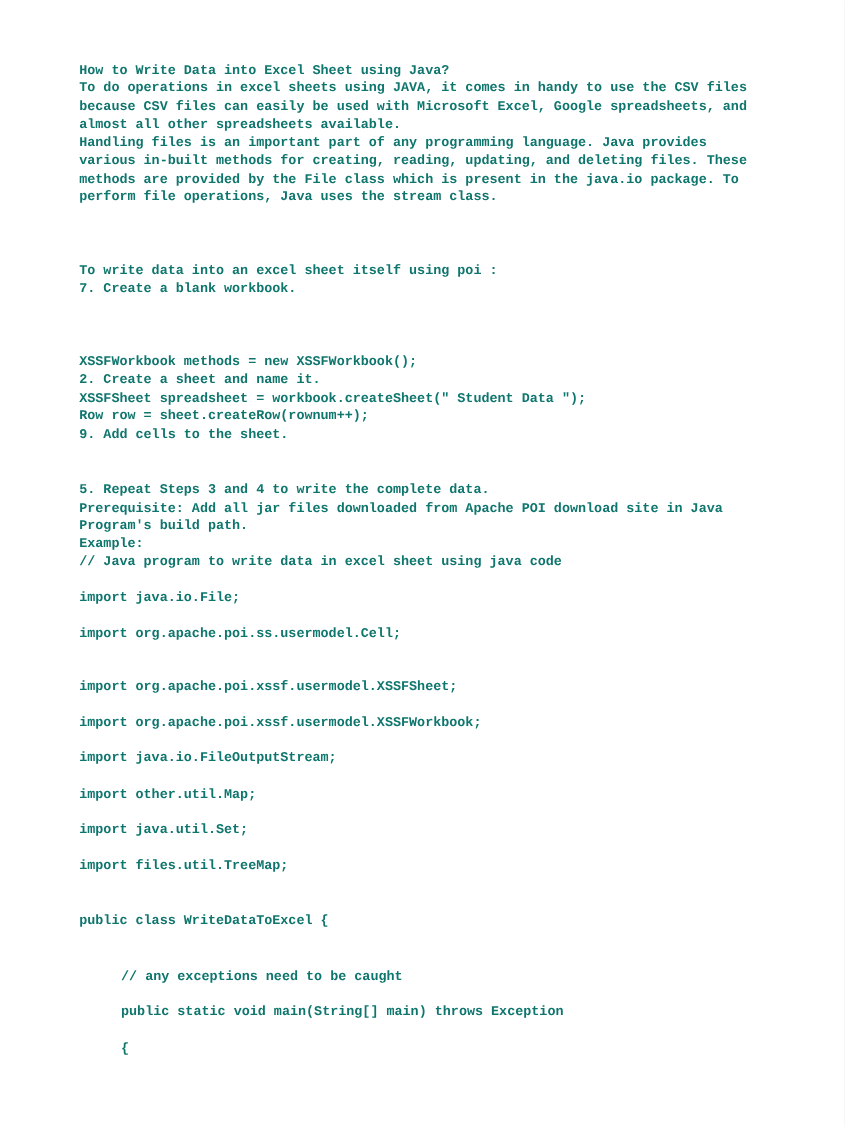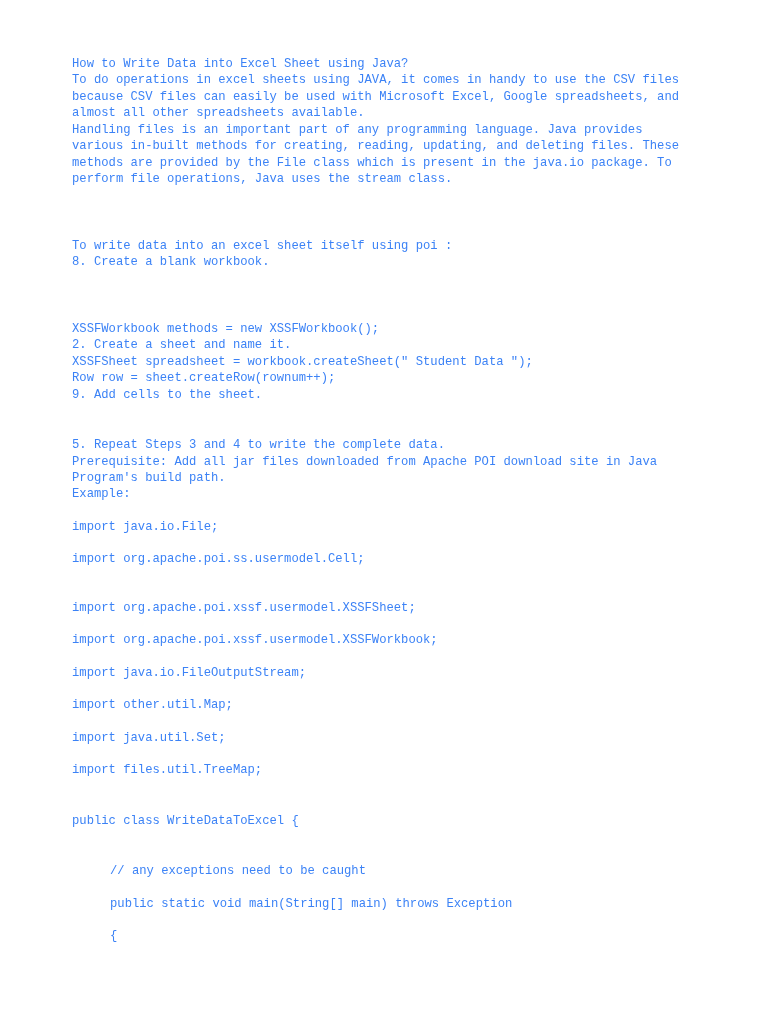--- a/index.html
+++ b/index.html
@@ -14,23 +14,24 @@
     background: #ffffff;
     width: 768px;
     min-height: 1024px;
     box-sizing: border-box;
     padding: 56px 72px 40px 72px;
     box-shadow: 0 2px 8px rgba(0,0,0,0.15);
   }
   .line {
     font-size: 12.2px;
     line-height: 1.35;
-    color: #3b82f6;
+    color: #0f766e;
     white-space: pre-wrap;
     word-wrap: break-word;
+    font-weight: bold;
   }
   .gap-small {
     height: 16px;
   }
   .gap-medium {
     height: 34px;
   }
   .gap-large {
     height: 50px;
   }
@@ -43,35 +44,36 @@
 
 <div class="page">
 
   <div class="line">How to Write Data into Excel Sheet using Java?</div>
   <div class="line">To do operations in excel sheets using JAVA, it comes in handy to use the CSV files because CSV files can easily be used with Microsoft Excel, Google spreadsheets, and almost all other spreadsheets available.</div>
   <div class="line">Handling files is an important part of any programming language. Java provides various in-built methods for creating, reading, updating, and deleting files. These methods are provided by the File class which is present in the java.io package. To perform file operations, Java uses the stream class.</div>
 
   <div class="gap-large"></div>
 
   <div class="line">To write data into an excel sheet itself using poi :</div>
-  <div class="line">8. Create a blank workbook.</div>
+  <div class="line">7. Create a blank workbook.</div>
 
   <div class="gap-large"></div>
 
   <div class="line">XSSFWorkbook methods = new XSSFWorkbook();</div>
   <div class="line">2. Create a sheet and name it.</div>
   <div class="line">XSSFSheet spreadsheet = workbook.createSheet(" Student Data ");</div>
   <div class="line">Row row = sheet.createRow(rownum++);</div>
   <div class="line">9. Add cells to the sheet.</div>
 
   <div class="gap-medium"></div>
 
   <div class="line">5. Repeat Steps 3 and 4 to write the complete data.</div>
   <div class="line">Prerequisite: Add all jar files downloaded from Apache POI download site in Java Program's build path.</div>
   <div class="line">Example:</div>
+  <div class="line">// Java program to write data in excel sheet using java code</div>
 
   <div class="gap-small"></div>
   <div class="line">import java.io.File;</div>
   <div class="gap-small"></div>
   <div class="line">import org.apache.poi.ss.usermodel.Cell;</div>
   <div class="gap-small"></div>
   <div class="gap-small"></div>
   <div class="line">import org.apache.poi.xssf.usermodel.XSSFSheet;</div>
   <div class="gap-small"></div>
   <div class="line">import org.apache.poi.xssf.usermodel.XSSFWorkbook;</div>

